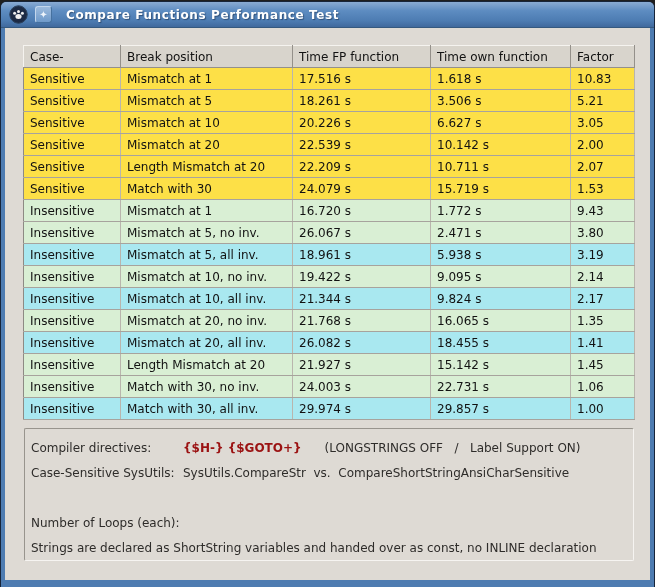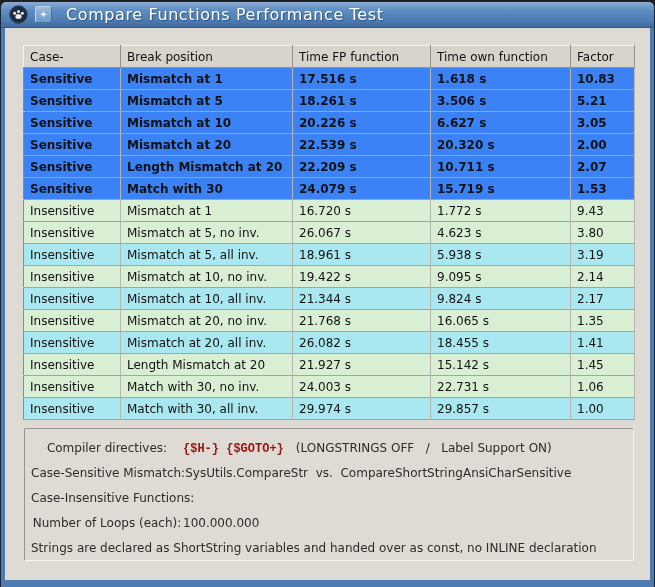--- a/index.html
+++ b/index.html
@@ -28,21 +28,21 @@
   .app-icon{width:19px;height:19px;flex:0 0 auto;margin-right:7px;}
   .menu-btn{
     width:17px;height:17px;flex:0 0 auto;margin-right:14px;
     background:linear-gradient(#9dbbdd,#6f9aca);
     border:1px solid;border-color:#c3d6ec #46719f #46719f #c3d6ec;
     border-radius:3px;box-sizing:border-box;
     display:flex;align-items:center;justify-content:center;
     color:#eef4fb;font-size:10px;line-height:1;
   }
   .title-text{
-    color:#ffffff;font-size:16px;font-weight:normal;letter-spacing:0.6px;
+    color:#ffffff;font-size:12px;font-weight:bold;letter-spacing:0.6px;
     text-shadow:1px 1px 1px rgba(20,40,70,0.55);
     white-space:nowrap;
   }
   .client{position:relative;height:552px;}
   
   table.grid{
     border-collapse:collapse;table-layout:fixed;
     width:611px;margin:17px 0 0 18px;
     border:1px solid #8d8a84;
     background:#fff;
@@ -56,40 +56,40 @@
     font-weight:normal;text-align:left;padding:0 0 0 6px;color:#121212;
     white-space:nowrap;overflow:hidden;
   }
   table.grid td{
     height:22px;box-sizing:border-box;
     padding:0 0 0 6px;white-space:nowrap;overflow:hidden;
     border-right:1px solid #b9b5ad;
     border-bottom:1px solid #a7a39d;
     color:#121212;
   }
-  tr.variant-sensitive td{background:#3b82f6;font-weight:bold;}
+  tr.variant-sensitive td{background:#fde047;}
   tr.variant-insensitive td{background:#d9efd4;}
   tr.variant-insensitive-inv td{background:#a9e8f0;}
   td.t-red{color:#d22727;margin-top:32px;}
   td.t-green{color:#1e9b1e;margin-top:11px;}
   
   .info-panel{
     box-sizing:border-box;
     width:610px;margin:8px 0 0 19px;height:133px;
     border:1px solid;border-color:#98948d #f6f4f1 #f6f4f1 #98948d;
     border-radius:2px;
     padding:7px 0 0 6px;
     font-size:12px;color:#2e2c2a;
     background:#dedad4;
   }
-  .info-row{display:flex;align-items:baseline;height:25px;line-height:25px;white-space:pre;text-align:center;}
+  .info-row{display:flex;align-items:baseline;height:25px;line-height:25px;white-space:pre;}
   .info-label{flex:0 0 152px;}
   .info-value{white-space:pre;}
-  .directives{color:#9b1212;font-weight:bold;white-space:pre;font-family:Liberation Mono, monospace;}
-  .directive-note{margin-left:12px;white-space:pre;}
+  .directives{color:#9b1212;font-weight:bold;white-space:pre;}
+  .directive-note{margin-left:23px;white-space:pre;}
   .footnote{height:25px;line-height:25px;white-space:pre;}
 </style>
 </head>
 <body>
 
 <div class="window">
   <div class="titlebar">
     <span class="app-icon">
       <svg width="19" height="19" viewBox="0 0 19 19">
         <circle cx="9.5" cy="9.5" r="8.6" fill="#1c2a44" stroke="#0b1524" stroke-width="1"></circle>
@@ -143,21 +143,21 @@
         <td>Sensitive</td>
         <td>Mismatch at 10</td>
         <td class="t-red">20.226 s</td>
         <td class="t-green">6.627 s</td>
         <td class="t-green">3.05</td>
       </tr>
           <tr class="variant-sensitive">
         <td>Sensitive</td>
         <td>Mismatch at 20</td>
         <td class="t-red">22.539 s</td>
-        <td class="t-green">20.320 s</td>
+        <td class="t-green">10.142 s</td>
         <td class="t-green">2.00</td>
       </tr>
           <tr class="variant-sensitive">
         <td>Sensitive</td>
         <td>Length Mismatch at 20</td>
         <td class="t-red">22.209 s</td>
         <td class="t-green">10.711 s</td>
         <td class="t-green">2.07</td>
       </tr>
           <tr class="variant-sensitive">
@@ -171,21 +171,21 @@
         <td>Insensitive</td>
         <td>Mismatch at 1</td>
         <td class="t-red">16.720 s</td>
         <td class="t-green">1.772 s</td>
         <td class="t-green">9.43</td>
       </tr>
           <tr class="variant-insensitive">
         <td>Insensitive</td>
         <td>Mismatch at 5, no inv.</td>
         <td class="t-red">26.067 s</td>
-        <td class="t-green">4.623 s</td>
+        <td class="t-green">2.471 s</td>
         <td class="t-green">3.80</td>
       </tr>
           <tr class="variant-insensitive-inv">
         <td>Insensitive</td>
         <td>Mismatch at 5, all inv.</td>
         <td class="t-red">18.961 s</td>
         <td class="t-green">5.938 s</td>
         <td class="t-green">3.19</td>
       </tr>
           <tr class="variant-insensitive">
@@ -240,26 +240,24 @@
         </tbody>
     </table>
 
     <div class="info-panel">
       <div class="info-row">
         <span class="info-label">Compiler directives:</span>
         <span class="directives">{$H-} {$GOTO+}</span>
         <span class="directive-note">(LONGSTRINGS OFF   /   Label Support ON)</span>
       </div>
       <div class="info-row">
-        <span class="info-label">Case-Sensitive Mismatch:</span>
+        <span class="info-label">Case-Sensitive SysUtils:</span>
         <span class="info-value">SysUtils.CompareStr  vs.  CompareShortStringAnsiCharSensitive</span>
       </div>
       <div class="info-row">
-        <span class="info-label">Case-Insensitive Functions:</span>
       </div>
       <div class="info-row">
         <span class="info-label">Number of Loops (each):</span>
-        <span class="info-value">100.000.000</span>
       </div>
       <div class="footnote">Strings are declared as ShortString variables and handed over as const, no INLINE declaration</div>
     </div>
   </div>
 </div>
 
 </body></html>

